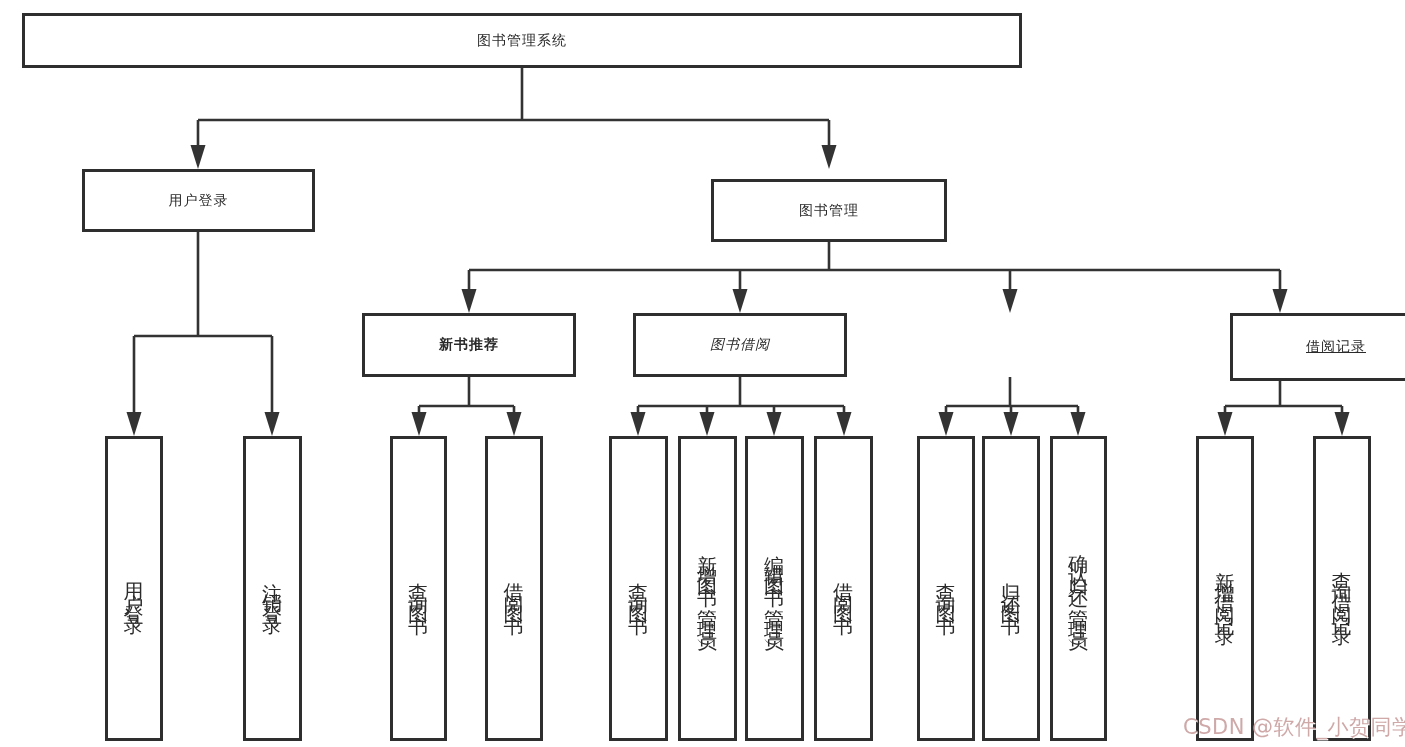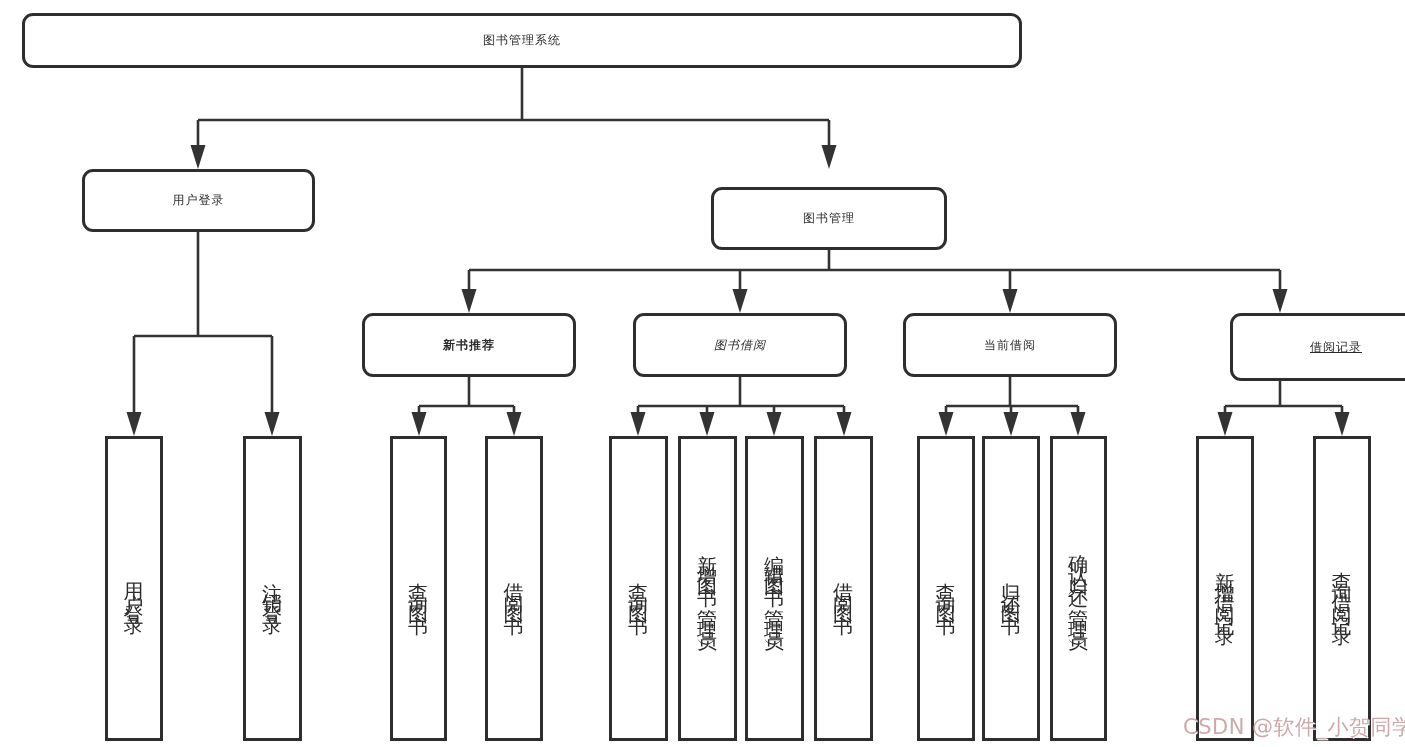--- a/index.html
+++ b/index.html
@@ -41,24 +41,23 @@
     box-sizing:border-box;
     border:3px solid var(--border);
     background:#ffffff;
     display:flex;
     align-items:center;
     justify-content:center;
     color:var(--text);
     z-index:2;
   }
   .node.h{
-    font-size:12px;
+    font-size:14px;
     letter-spacing:1px;
     white-space:nowrap;
-    border-radius:11px;
   }
   .node.v{
     writing-mode:vertical-rl;
     text-orientation:mixed;
     font-size:20px;
     letter-spacing:11px;
     line-height:1;
     white-space:nowrap;
   }
   .watermark{
@@ -110,25 +109,24 @@
     <polygon points="1070.5,412 1085.5,412 1078,436"></polygon>
 
     <path d="M1280 377 V406 M1225 406 H1342 M1225 406 V416 M1342 406 V416"></path>
     <polygon points="1217.5,412 1232.5,412 1225,436"></polygon>
     <polygon points="1334.5,412 1349.5,412 1342,436"></polygon>
   </svg>
 
   <div class="node h" style="left:22px;top:13px;width:1000px;height:55px;">图书管理系统</div>
 
   <div class="node h" style="left:82px;top:169px;width:233px;height:63px;">用户登录</div>
-  <div class="node h" style="left:711px;top:187px;width:236px;height:63px;">图书管理</div>
+  <div class="node h" style="left:711px;top:179px;width:236px;height:63px;">图书管理</div>
 
   <div class="node h" style="left:362px;top:313px;width:214px;height:64px;font-weight:bold;">新书推荐</div>
   <div class="node h" style="left:633px;top:313px;width:214px;height:64px;font-style:italic;">图书借阅</div>
-  <div class="node h" style="left:903px;top:313px;width:214px;height:64px;">当前借阅</div>
   <div class="node h" style="left:1230px;top:313px;width:212px;height:68px;text-decoration:underline;">借阅记录</div>
 
   <div class="node v" style="left:105px;top:436px;width:58px;height:305px;">用户登录</div>
   <div class="node v" style="left:243px;top:436px;width:59px;height:305px;">注销登录</div>
 
   <div class="node v" style="left:390px;top:436px;width:57px;height:305px;">查询图书</div>
   <div class="node v" style="left:485px;top:436px;width:58px;height:305px;">借阅图书</div>
 
   <div class="node v" style="left:609px;top:436px;width:59px;height:305px;">查询图书</div>
   <div class="node v" style="left:678px;top:436px;width:59px;height:305px;">新增图书（管理员）</div>

